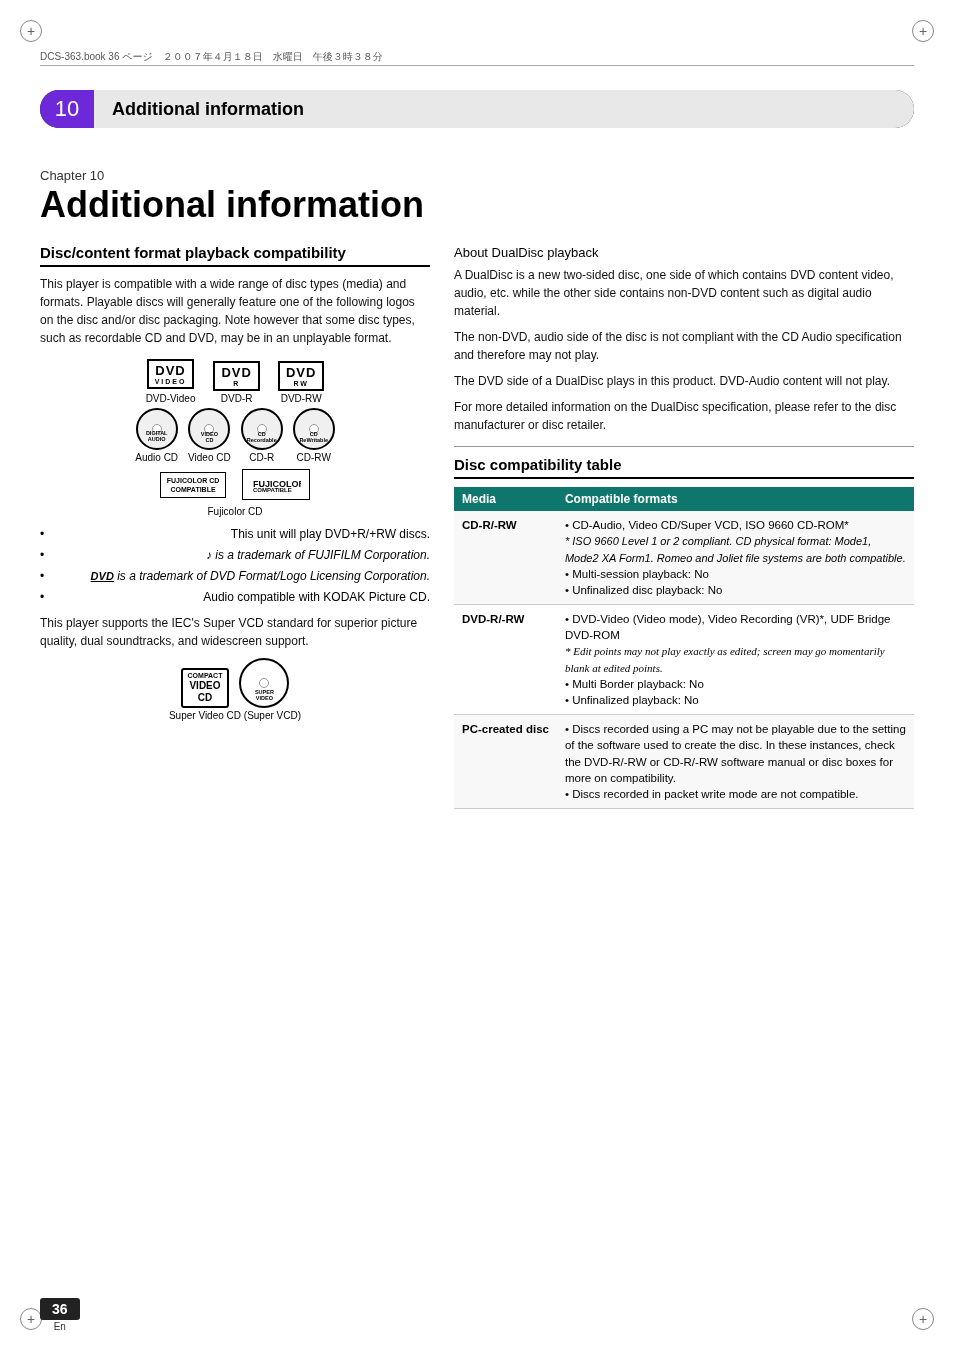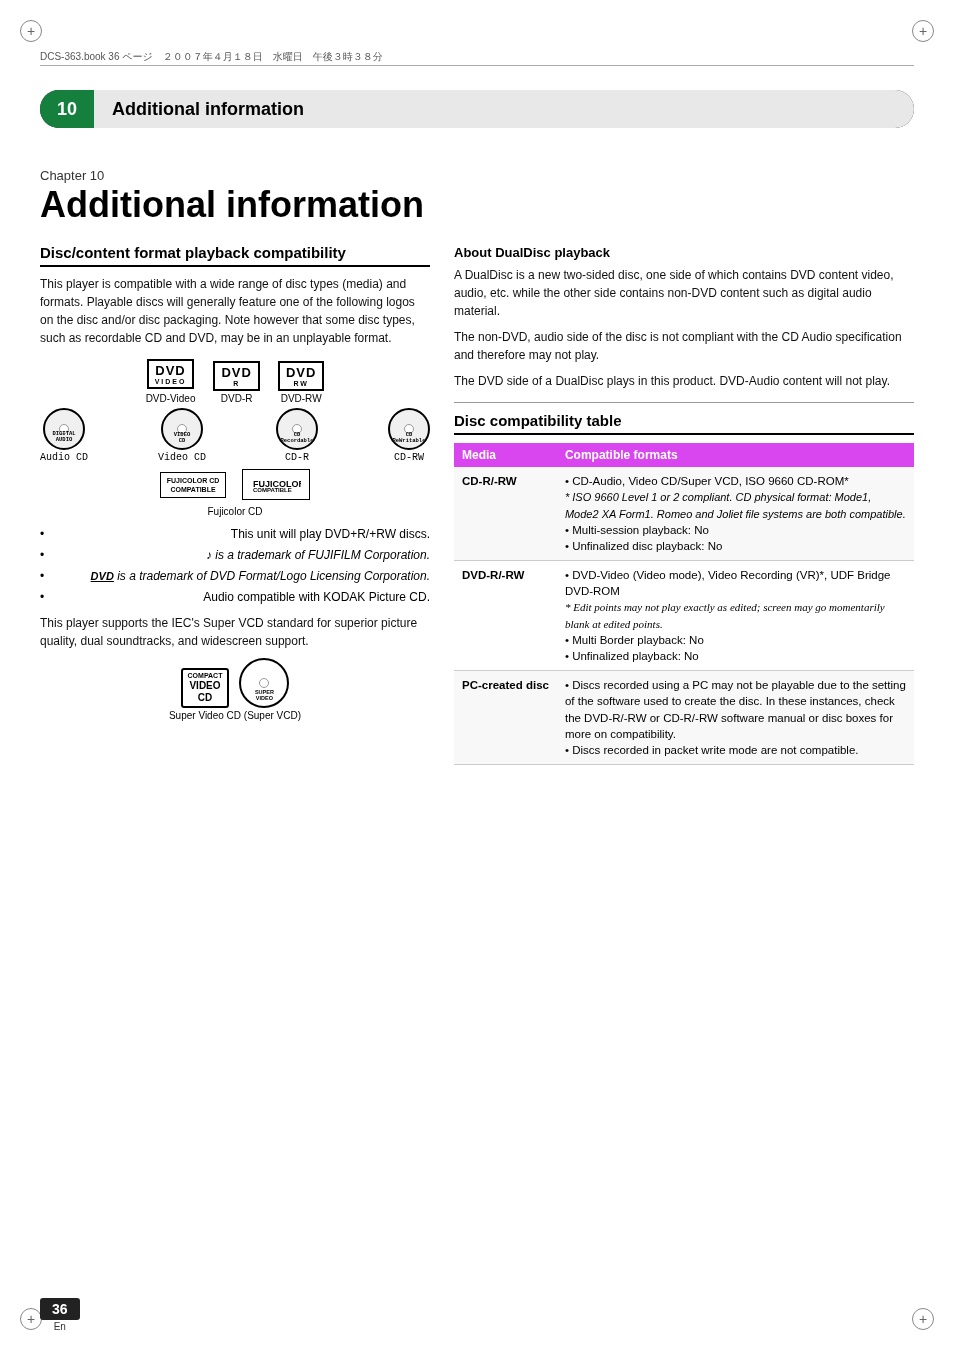--- a/index.html
+++ b/index.html
@@ -35,24 +35,24 @@
       left: 40px;
       right: 40px;
       height: 38px;
       background: #222;
       border-radius: 20px;
       display: flex;
       align-items: center;
       padding-left: 0;
     }
     .chapter-num-box {
-      background: #15803d;
+      background: #6d28d9;
       color: #fff;
-      font-size: 18px;
-      font-weight: bold;
+      font-size: 22px;
+      font-weight: normal;
       width: 54px;
       height: 38px;
       display: flex;
       align-items: center;
       justify-content: center;
       border-radius: 20px 0 0 20px;
     }
     .chapter-title-band {
       background: #e8e8e8;
       flex: 1;
@@ -163,22 +163,21 @@
       letter-spacing: 2px;
       font-weight: bold;
     }
 
     
     .disc-logo-row {
       display: flex;
       gap: 10px;
       align-items: flex-end;
       margin: 4px 0;
-      justify-content: space-between;
-      font-family: Liberation Mono, monospace;
+      justify-content: center;
     }
     .disc-logo {
       display: flex;
       flex-direction: column;
       align-items: center;
       font-size: 10px;
     }
     .disc-circle {
       width: 42px;
       height: 42px;
@@ -272,34 +271,34 @@
       padding: 2px 5px;
       font-size: 7px;
       font-weight: bold;
       text-align: center;
       line-height: 1.2;
     }
 
     
     .subsection-heading {
       font-size: 13px;
-      font-weight: bold;
+      font-weight: normal;
       margin-bottom: 6px;
       margin-top: 2px;
     }
 
     
     .compat-table {
       width: 100%;
       border-collapse: collapse;
       font-size: 11.5px;
       margin-top: 8px;
     }
     .compat-table th {
-      background: #d946ef;
+      background: #0f766e;
       color: #fff;
       padding: 5px 8px;
       text-align: left;
       font-weight: bold;
       font-size: 12px;
     }
     .compat-table td {
       padding: 6px 8px;
       vertical-align: top;
       border-bottom: 1px solid #ccc;
@@ -495,20 +494,21 @@
       </div>
       <div class="svcd-label">Super Video CD (Super VCD)</div>
     </div>
 
     <div class="right-col">
       <div class="subsection-heading">About DualDisc playback</div>
 
       <p class="body-text">A DualDisc is a new two-sided disc, one side of which contains DVD content video, audio, etc. while the other side contains non-DVD content such as digital audio material.</p>
       <p class="body-text">The non-DVD, audio side of the disc is not compliant with the CD Audio specification and therefore may not play.</p>
       <p class="body-text">The DVD side of a DualDisc plays in this product. DVD-Audio content will not play.</p>
+      <p class="body-text">For more detailed information on the DualDisc specification, please refer to the disc manufacturer or disc retailer.</p>
 
       <hr class="separator-line">
 
       <div class="section-heading">Disc compatibility table</div>
 
       <table class="compat-table">
         <thead>
           <tr>
             <th>Media</th>
             <th>Compatible formats</th>

